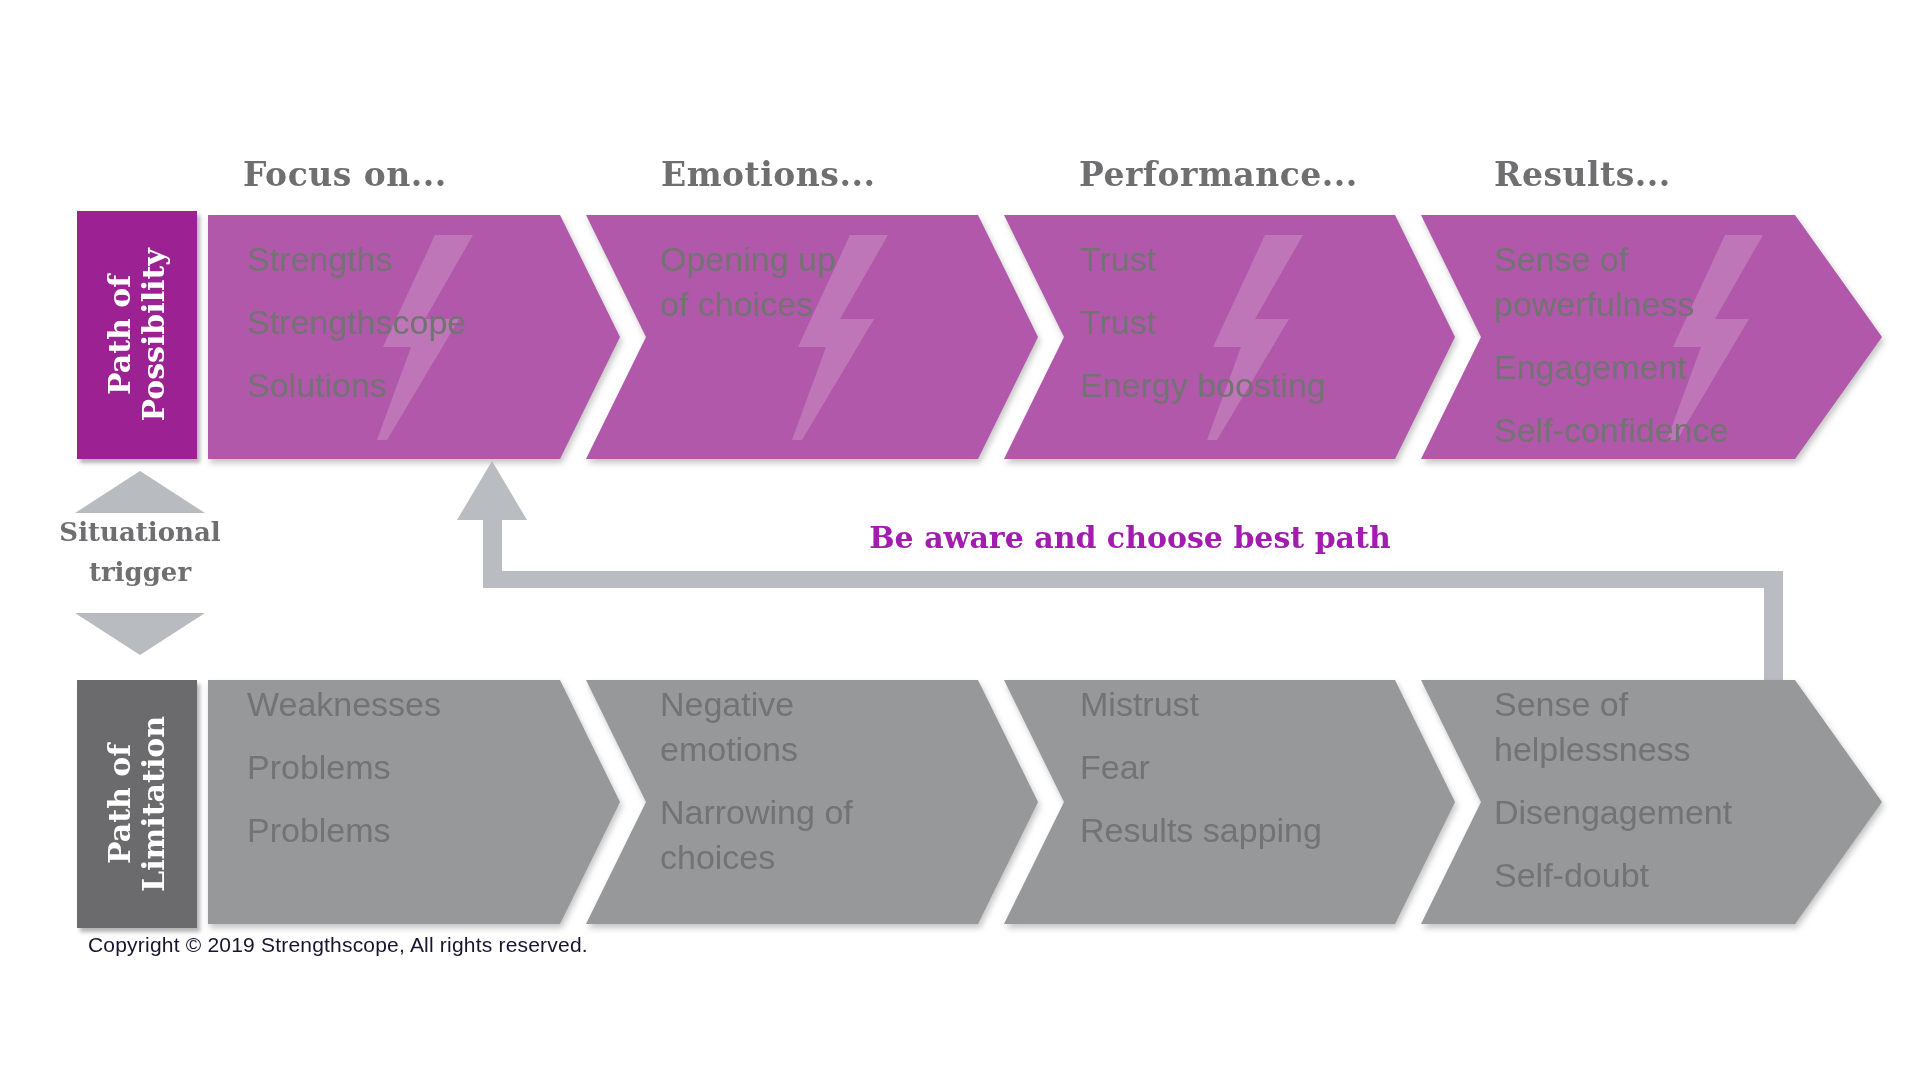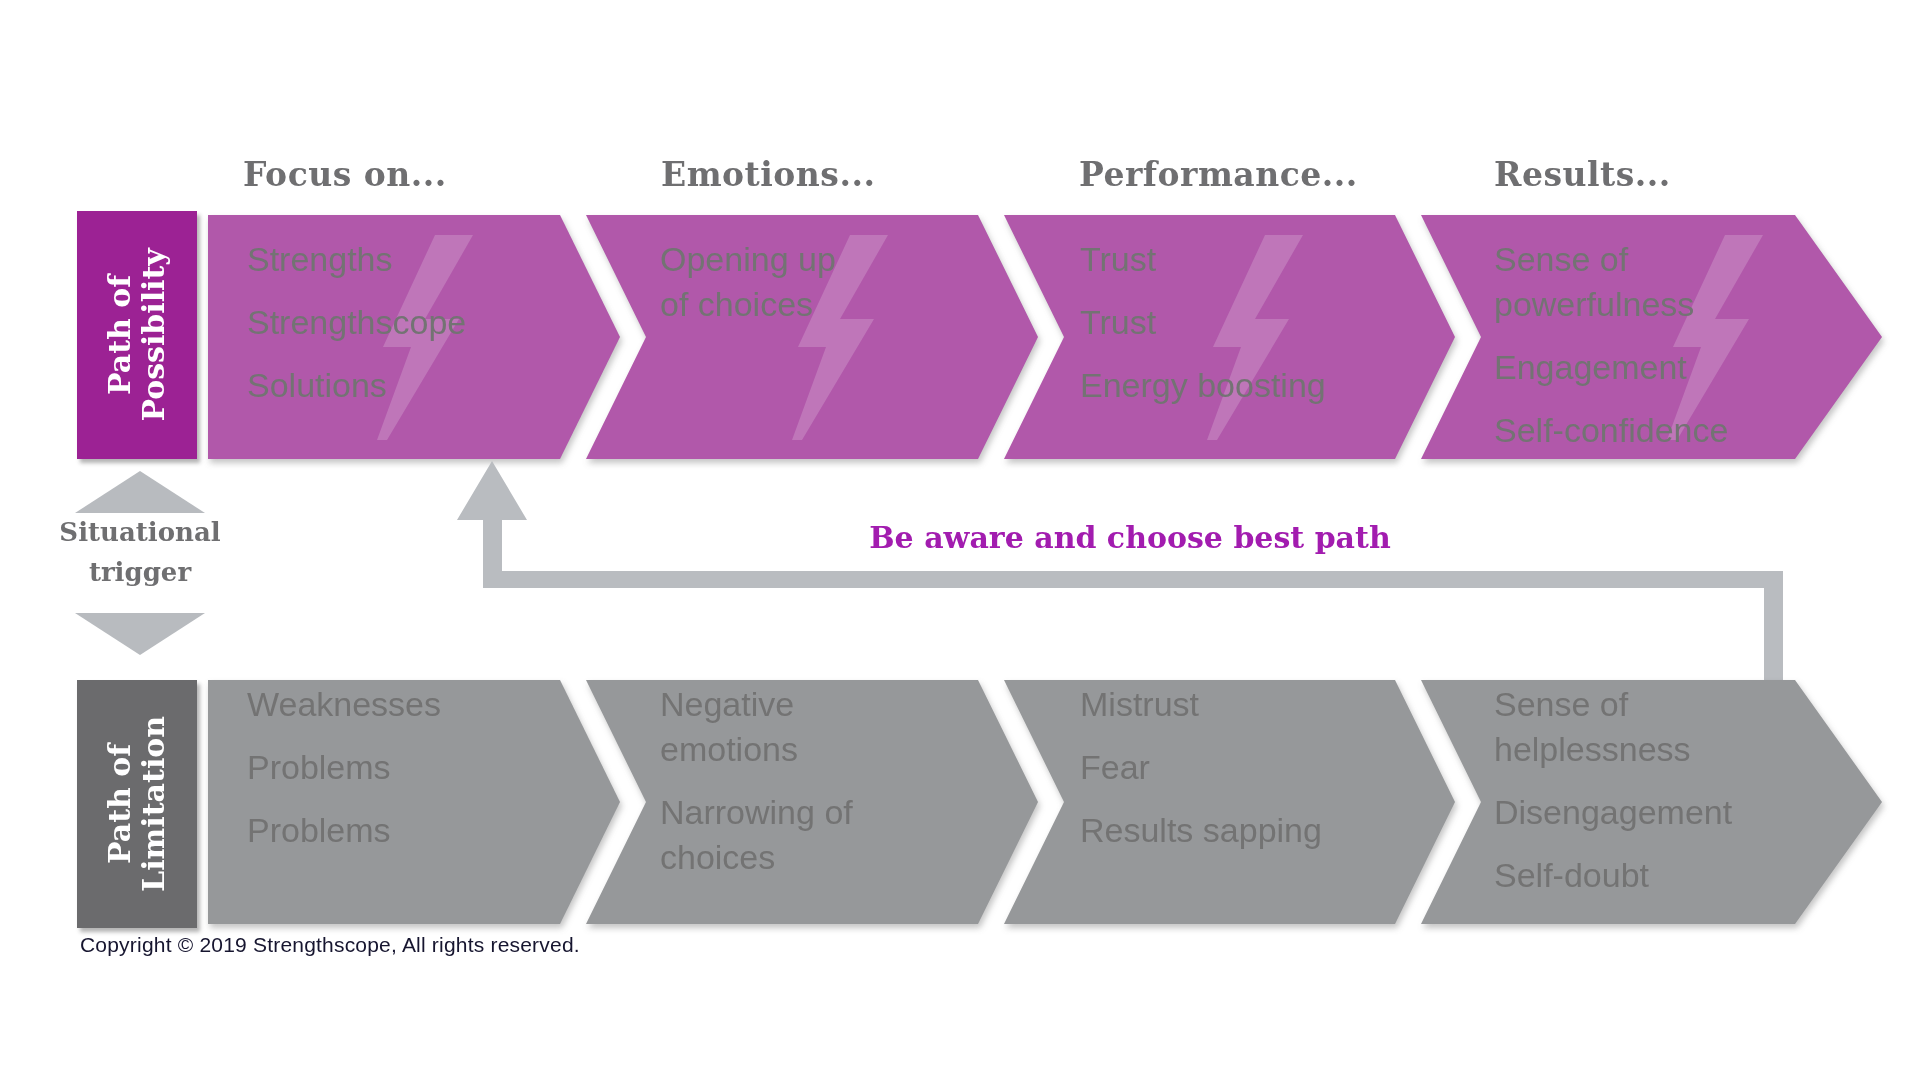--- a/index.html
+++ b/index.html
@@ -64,21 +64,21 @@
 
   
   .feedback-arrow-svg{position:absolute;left:440px;top:430px;width:1360px;height:240px;}
   .feedback-msg{
     position:absolute;left:850px;top:505px;width:560px;text-align:center;
     font-family:"DejaVu Serif",serif;font-weight:bold;font-size:30px;color:#a21caf;
   }
 
   
   .copyright{
-    position:absolute;left:80px;top:918px;
+    position:absolute;left:88px;top:918px;
     font-size:21px;color:#16152f;letter-spacing:0.2px;
   }
 </style>
 </head>
 <body>
 
 <div class="canvas">
 
   <div class="col-header c1">Focus on...</div>
   <div class="col-header c2">Emotions...</div>

